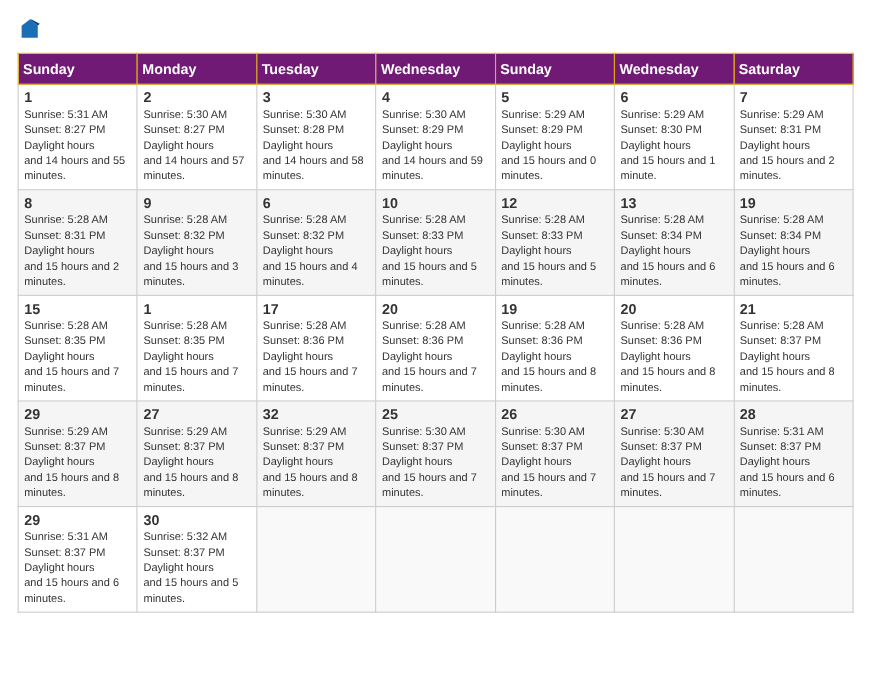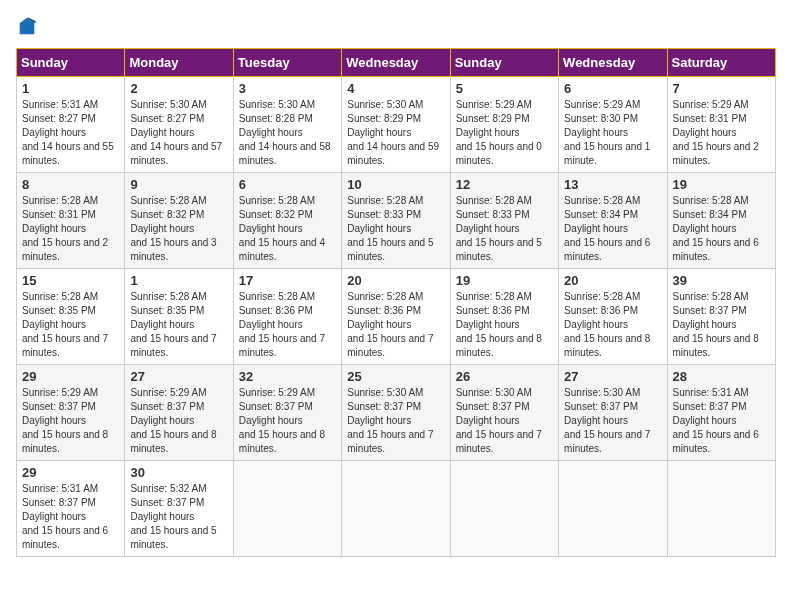--- a/index.html
+++ b/index.html
@@ -301,21 +301,21 @@
         <td>
           <span class="day-number">20</span>
           <div class="day-detail">
             Sunrise: 5:28 AM<br>
             Sunset: 8:36 PM<br>
             Daylight hours<br>
             and 15 hours and 8 minutes.
           </div>
         </td>
         <td>
-          <span class="day-number">39</span>
+          <span class="day-number">21</span>
           <div class="day-detail">
             Sunrise: 5:28 AM<br>
             Sunset: 8:37 PM<br>
             Daylight hours<br>
             and 15 hours and 8 minutes.
           </div>
         </td>
       </tr>
       <tr>
         <td>

